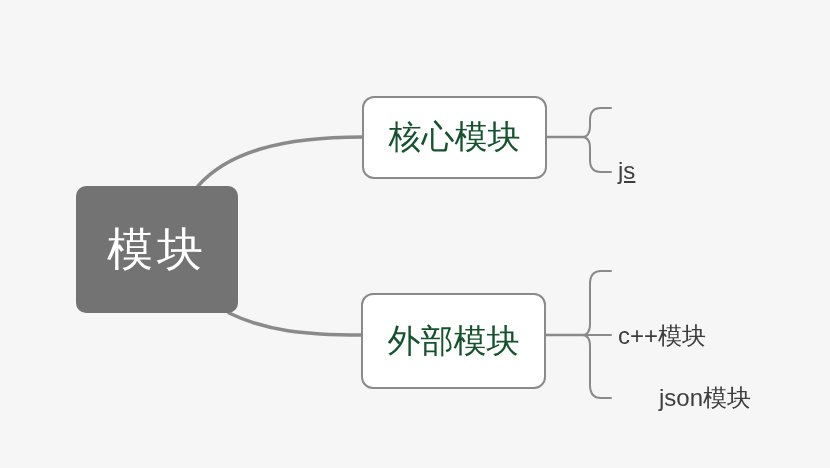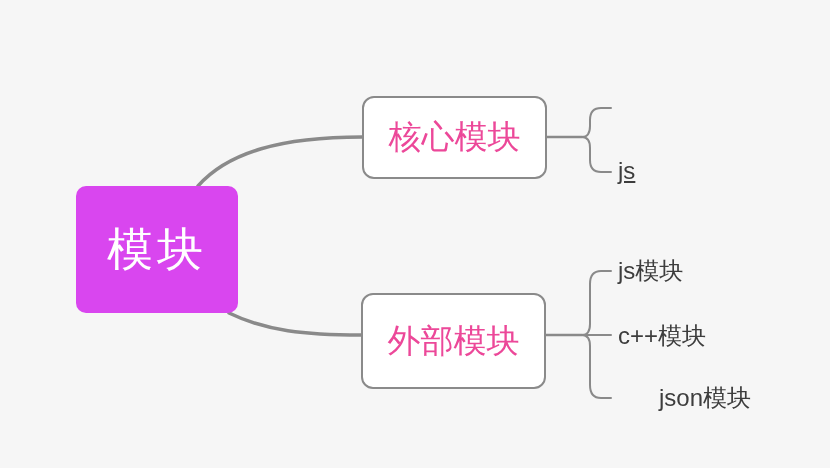--- a/index.html
+++ b/index.html
@@ -35,32 +35,32 @@
     align-items: center;
     justify-content: center;
     box-sizing: border-box;
     cursor: pointer;
   }
   .node-root {
     left: 76px;
     top: 186px;
     width: 162px;
     height: 127px;
-    background: #d946ef;
+    background: #737373;
     border-radius: 10px;
     color: #ffffff;
     font-size: 46px;
     letter-spacing: 4px;
   }
   .node-branch {
     width: 185px;
     background: #ffffff;
     border: 2px solid #8a8a8a;
     border-radius: 12px;
-    color: #ec4899;
+    color: #14532d;
     font-size: 33px;
   }
   .node-core {
     left: 362px;
     top: 96px;
     height: 83px;
   }
   .node-external {
     left: 361px;
     top: 293px;
@@ -106,17 +106,16 @@
 
   <div class="node node-branch node-core">
     <span>核心模块</span>
   </div>
 
   <div class="node node-branch node-external">
     <span>外部模块</span>
   </div>
 
   <div class="leaf leaf-js">js</div>
-  <div class="leaf leaf-js-mod">js模块</div>
   <div class="leaf leaf-cpp-mod">c++模块</div>
   <div class="leaf leaf-json-mod">json模块</div>
 
 </div>
 
 </body></html>

